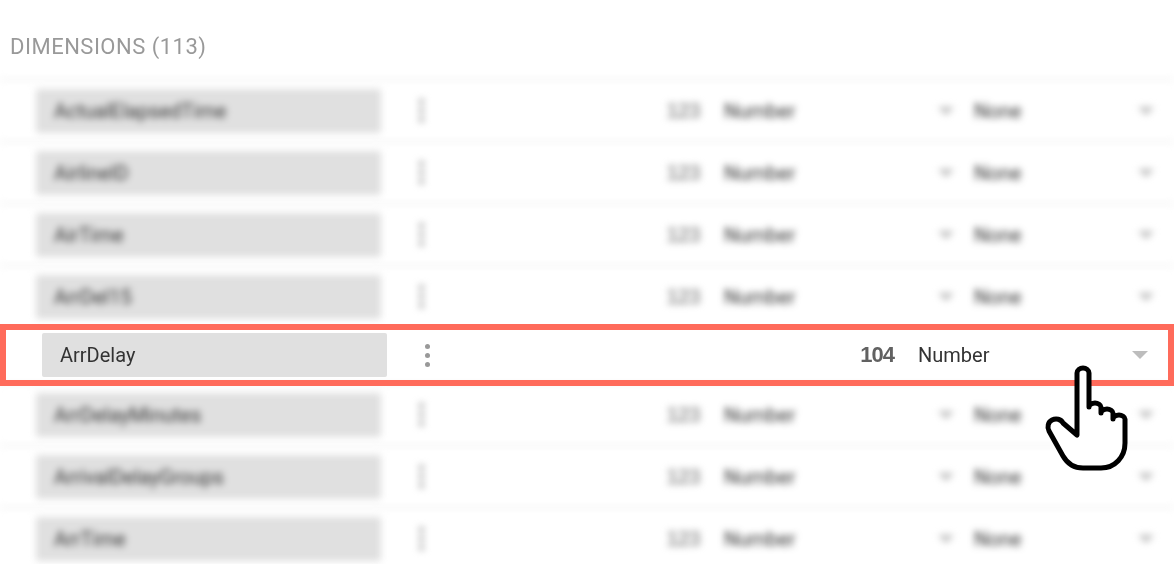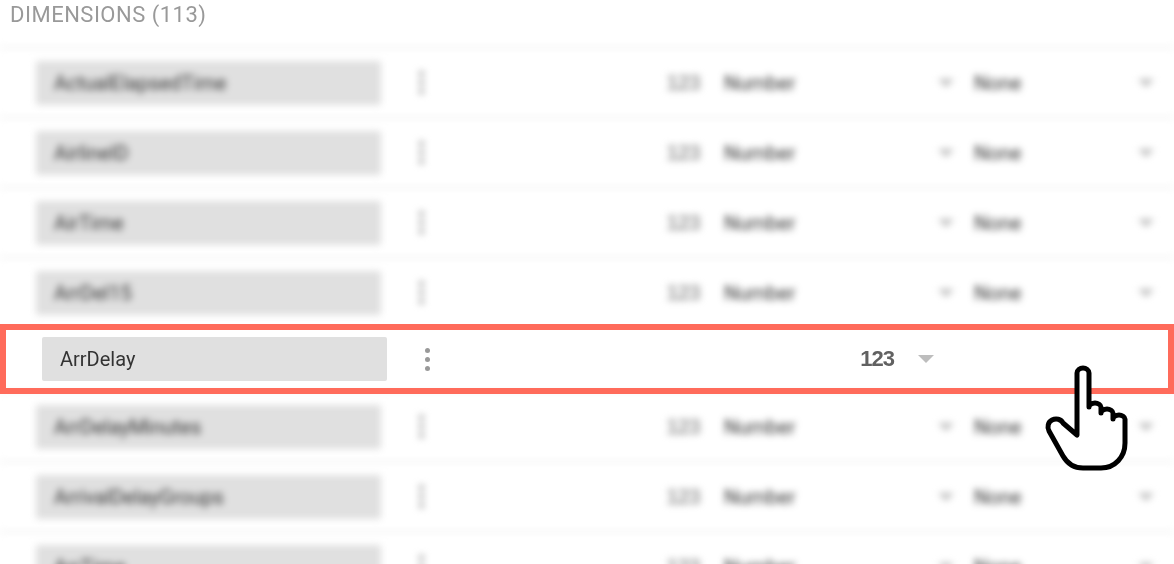--- a/index.html
+++ b/index.html
@@ -14,31 +14,31 @@
       height: 564px;
       overflow: hidden;
     }
     .container {
       padding: 0;
     }
     .section-header {
       font-size: 22px;
       color: #999999;
       letter-spacing: 0.5px;
-      padding: 2px 10px 20px 10px;
+      padding: 34px 10px 20px 10px;
       font-weight: 400;
     }
     .dimension-rows {
       display: flex;
       flex-direction: column;
     }
     .dimension-row {
       display: flex;
       align-items: center;
-      height: 70px;
+      height: 62px;
       border-top: 1px solid #e0e0e0;
       padding: 0 0 0 36px;
       position: relative;
     }
     .dimension-row.blurred {
       filter: blur(3.5px);
     }
     .dimension-row.highlighted {
       border: 6px solid #ff6b5b;
       border-radius: 0;
@@ -214,22 +214,23 @@
   </div>
       <div class="dimension-row highlighted">
     <div class="field-chip">
       <span>ArrDelay</span>
     </div>
     <div class="kebab-icon">
       <div class="kebab-dot"></div>
       <div class="kebab-dot"></div>
       <div class="kebab-dot"></div>
     </div>
-    <div class="type-icon">123</div>
-    <div class="type-dropdown">
+    <div class="type-icon">104</div>
+    <div class="type-dropdown">
+      <span class="type-label">Number</span>
       <span class="chevron-down"></span>
     </div>
   </div>
       <div class="dimension-row blurred">
     <div class="field-chip">
       <span>ArrDelayMinutes</span>
     </div>
     <div class="kebab-icon">
       <div class="kebab-dot"></div>
       <div class="kebab-dot"></div>

